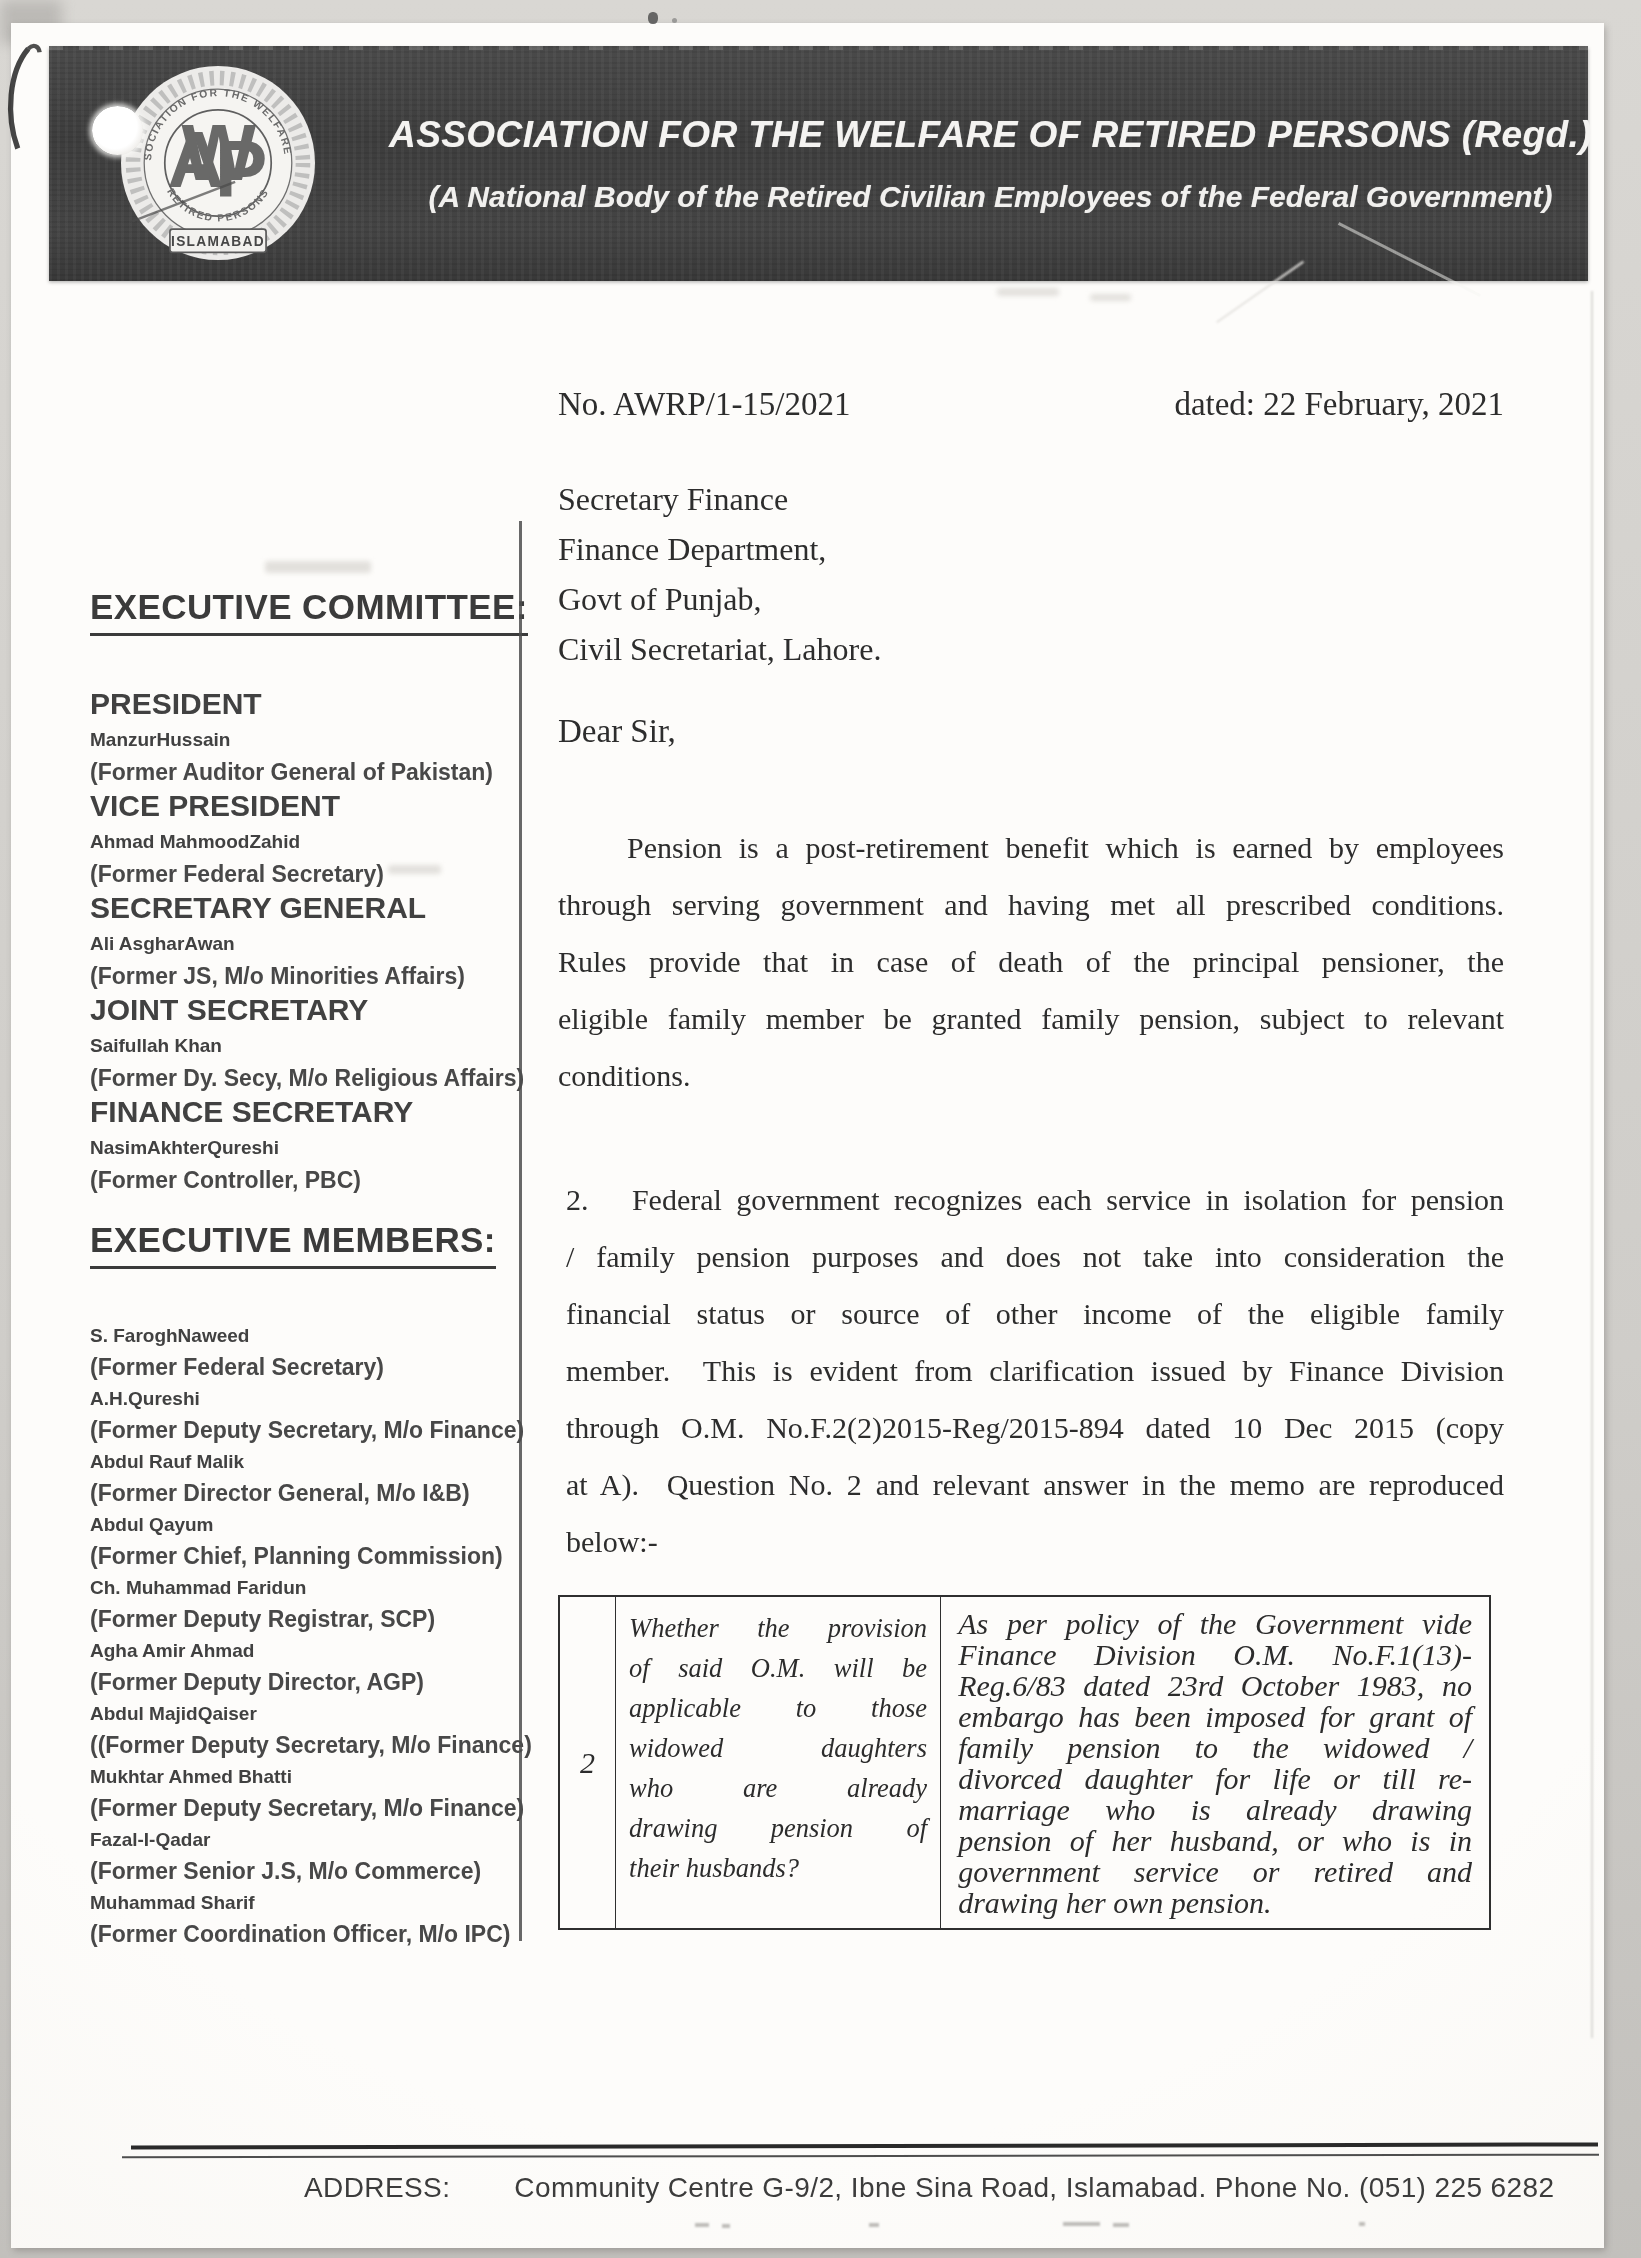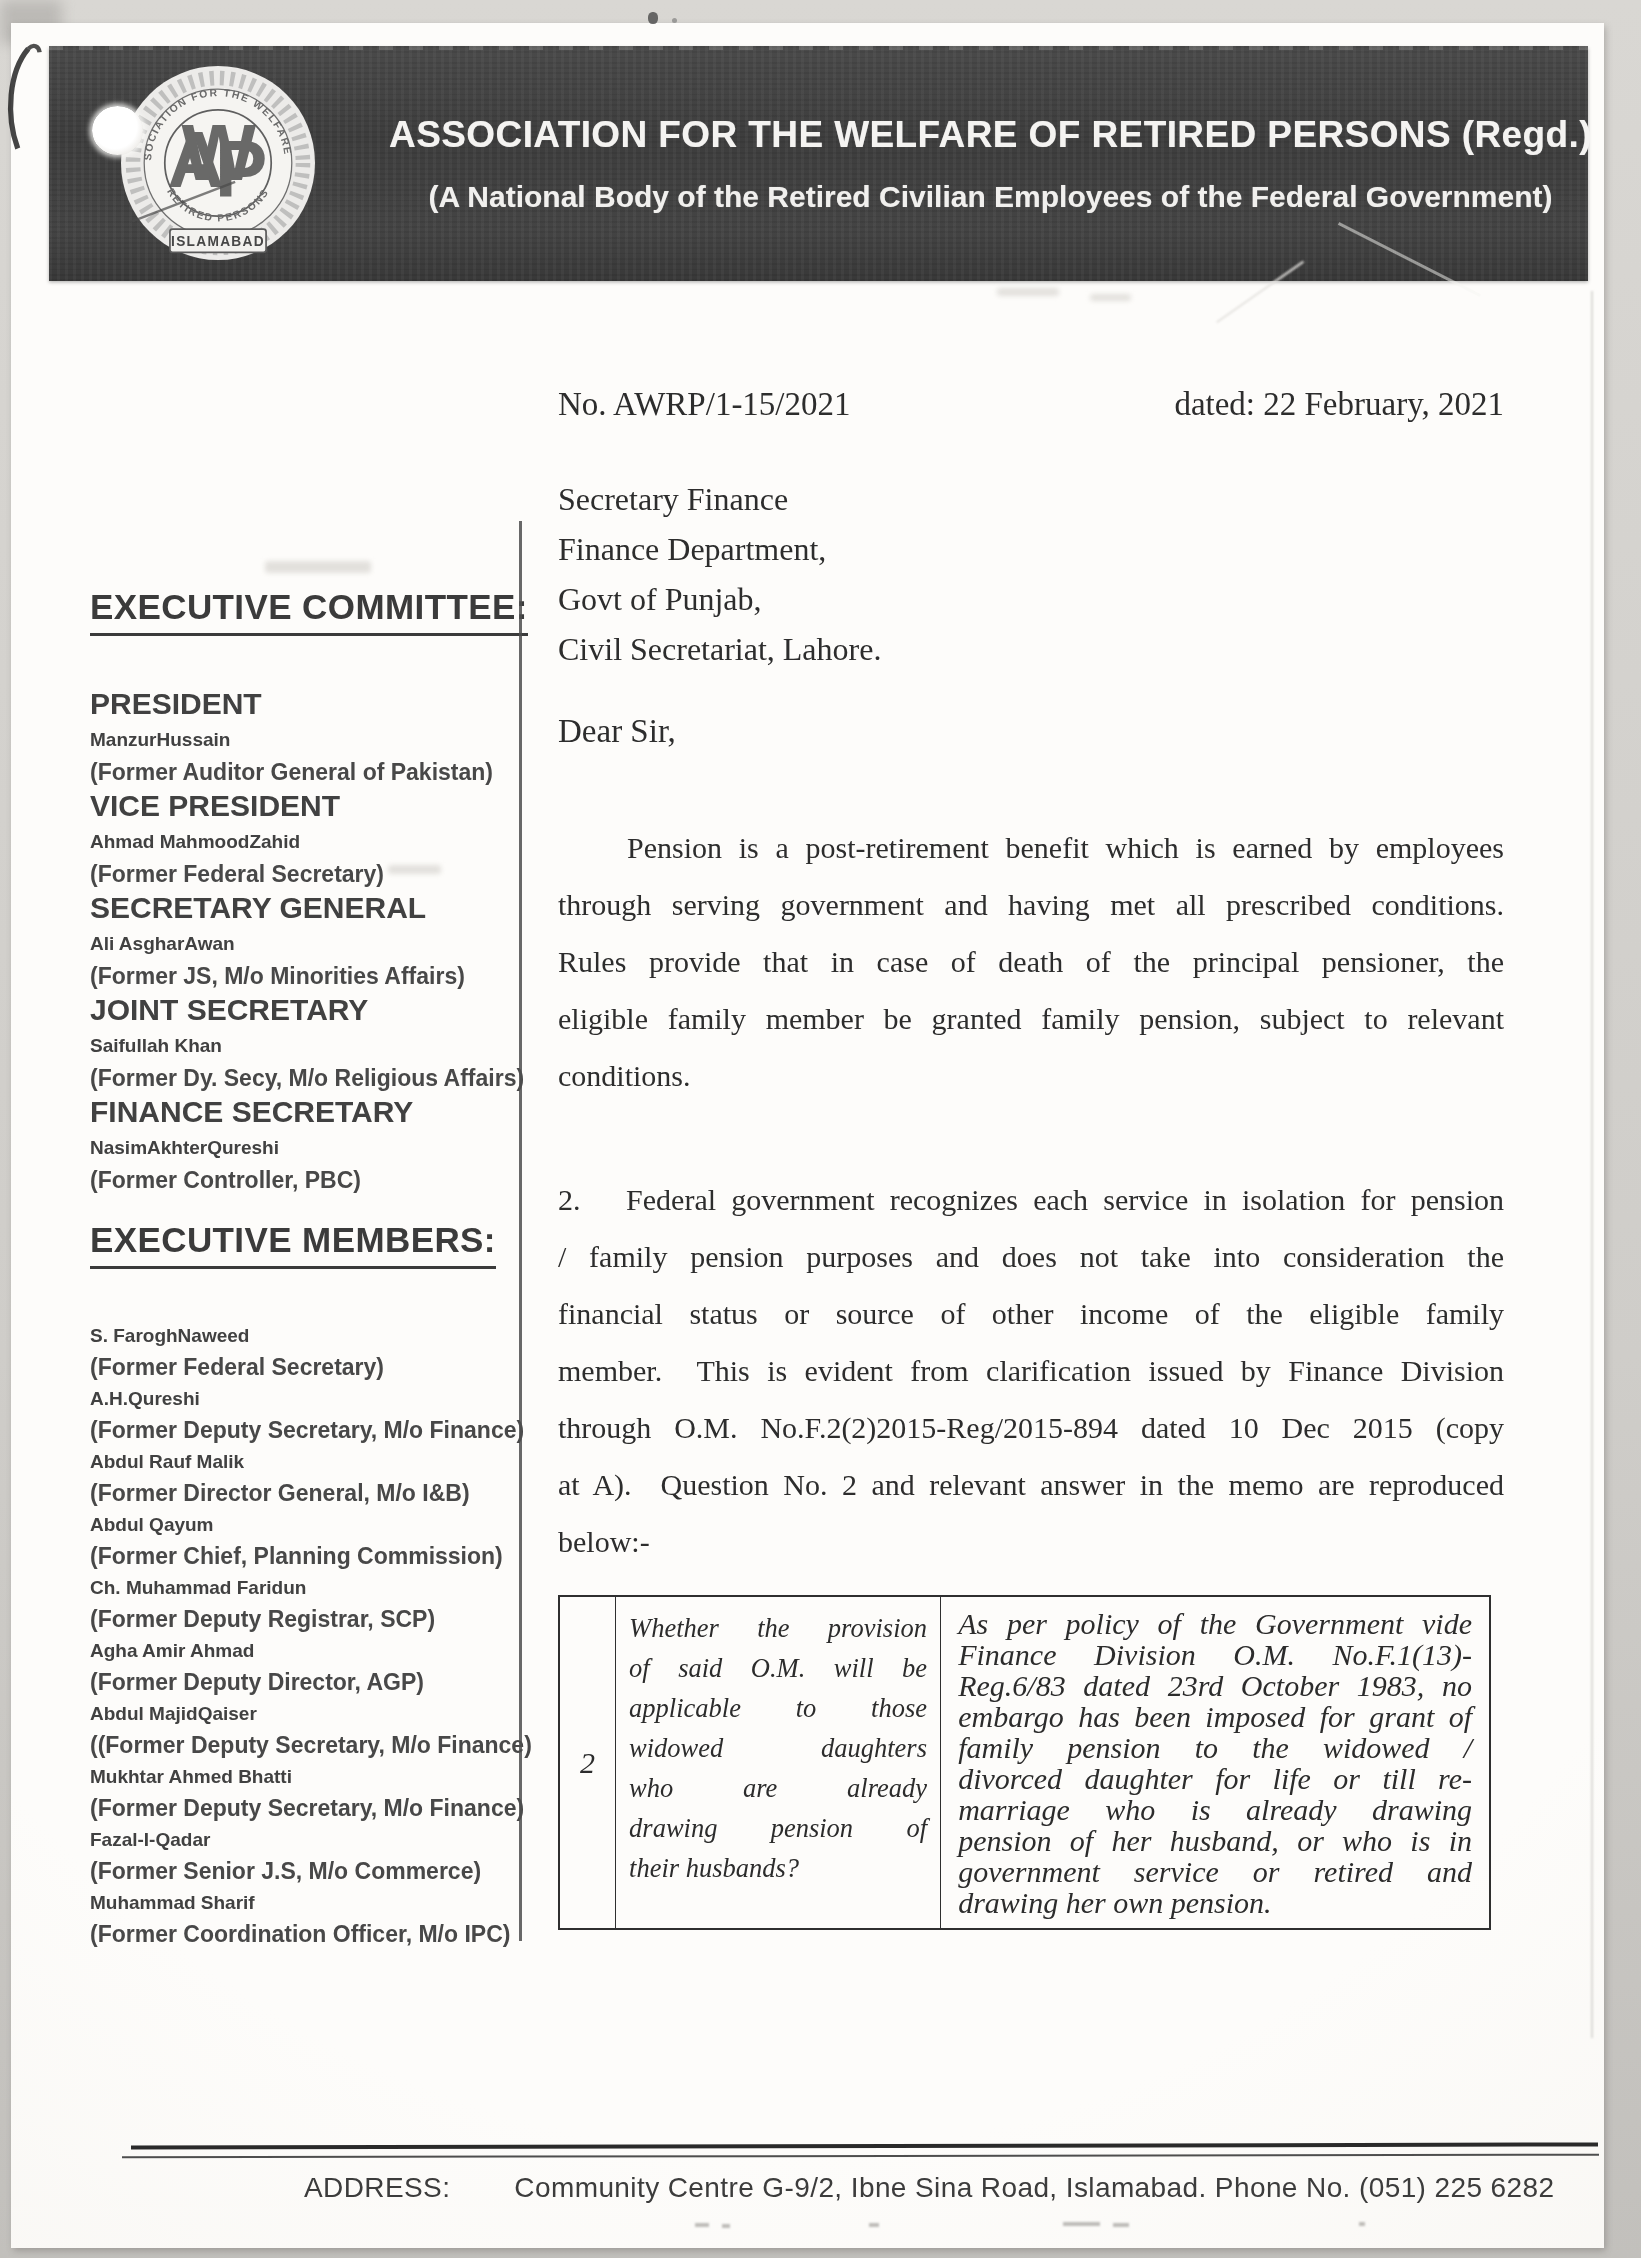--- a/index.html
+++ b/index.html
@@ -15,21 +15,21 @@
   
   .banner{position:absolute;left:49px;top:46px;width:1539px;height:235px;
     background:linear-gradient(180deg,#4a4a4a 0%,#3d3d3d 40%,#444444 78%,#383838 100%);
     box-shadow:0 1.8px 3.5px rgba(60,60,60,.4);}
   .banner::before{content:"";position:absolute;left:0;top:0;right:0;bottom:0;
     background:repeating-linear-gradient(90deg,rgba(255,255,255,.035) 0 2.6px,transparent 2.6px 8px),
                repeating-linear-gradient(0deg,rgba(0,0,0,.07) 0 1.8px,transparent 1.8px 5.3px);}
   .banner::after{content:"";position:absolute;left:0;top:0;width:100%;height:3.5px;
     background:repeating-linear-gradient(90deg,rgba(230,230,226,.5) 0 14px,transparent 14px 30px);opacity:.35;}
   .banner-text{position:absolute;left:344px;top:0;width:1195px;height:100%;
-    display:flex;flex-direction:column;justify-content:center;align-items:center;gap:24px;}
+    display:flex;flex-direction:column;justify-content:center;align-items:center;gap:24px;font-style:italic;}
   .org-name{font-size:37px;font-weight:bold;color:#f4f3f1;letter-spacing:0.4px;white-space:nowrap;
     text-shadow:0 0 0.9px rgba(255,255,255,.45);}
   .org-sub{font-size:30px;font-weight:bold;color:#f1f0ee;white-space:nowrap;text-shadow:0 0 0.9px rgba(255,255,255,.4);}
   .logo{position:absolute;left:66px;top:12.4px;width:206px;height:210px;}
   .banner-scratch{position:absolute;left:1281px;top:212px;width:159px;height:2.6px;
     background:rgba(246,245,242,.5);transform:rotate(27deg);filter:blur(0.4px);}
   .under-banner-crease{position:absolute;left:1207px;top:291px;width:106px;height:1.8px;
     background:#e6e4e0;transform:rotate(-35deg);filter:blur(0.9px);}
   .punch-hole{position:absolute;left:92px;top:106px;width:51px;height:49px;border-radius:50%;
     background:radial-gradient(circle at 45% 42%,#ffffff 55%,#eceae6 78%,#d8d6d2 100%);
@@ -55,21 +55,21 @@
   .member .sb-detail{line-height:28px;}
   .vdivider{position:absolute;left:519px;top:521px;width:2.6px;height:1420px;background:#4e4e4e;opacity:.85;}
 
   
   .main{position:absolute;left:558px;top:386px;width:946px;color:#2d2d2d;
     font-family:"Liberation Serif",serif;}
   .ref-row{display:flex;justify-content:space-between;font-size:33px;}
   .recipient{margin-top:51px;font-size:32px;line-height:50px;}
   .salutation{margin-top:39px;font-size:33px;}
   .para{margin-top:69px;font-size:30px;line-height:57px;}
-  .para.second{margin-top:67px;}
+  .para.second{margin-top:67px;margin-left:8px;}
   .bline{width:100%;}
   .jl{text-align:justify;text-align-last:justify;}
   .indent{padding-left:69px;box-sizing:border-box;}
 
   
   .qtable{margin-top:25px;width:933px;display:flex;border:2.6px solid #2f2f2f;box-sizing:border-box;
     font-style:italic;color:#2c2c2c;}
   .qt-num{width:56px;border-right:1.8px solid #2f2f2f;display:flex;align-items:center;justify-content:center;
     font-size:30px;box-sizing:border-box;}
   .qt-q{width:326px;border-right:1.8px solid #2f2f2f;box-sizing:border-box;padding:10.6px 13.2px;

